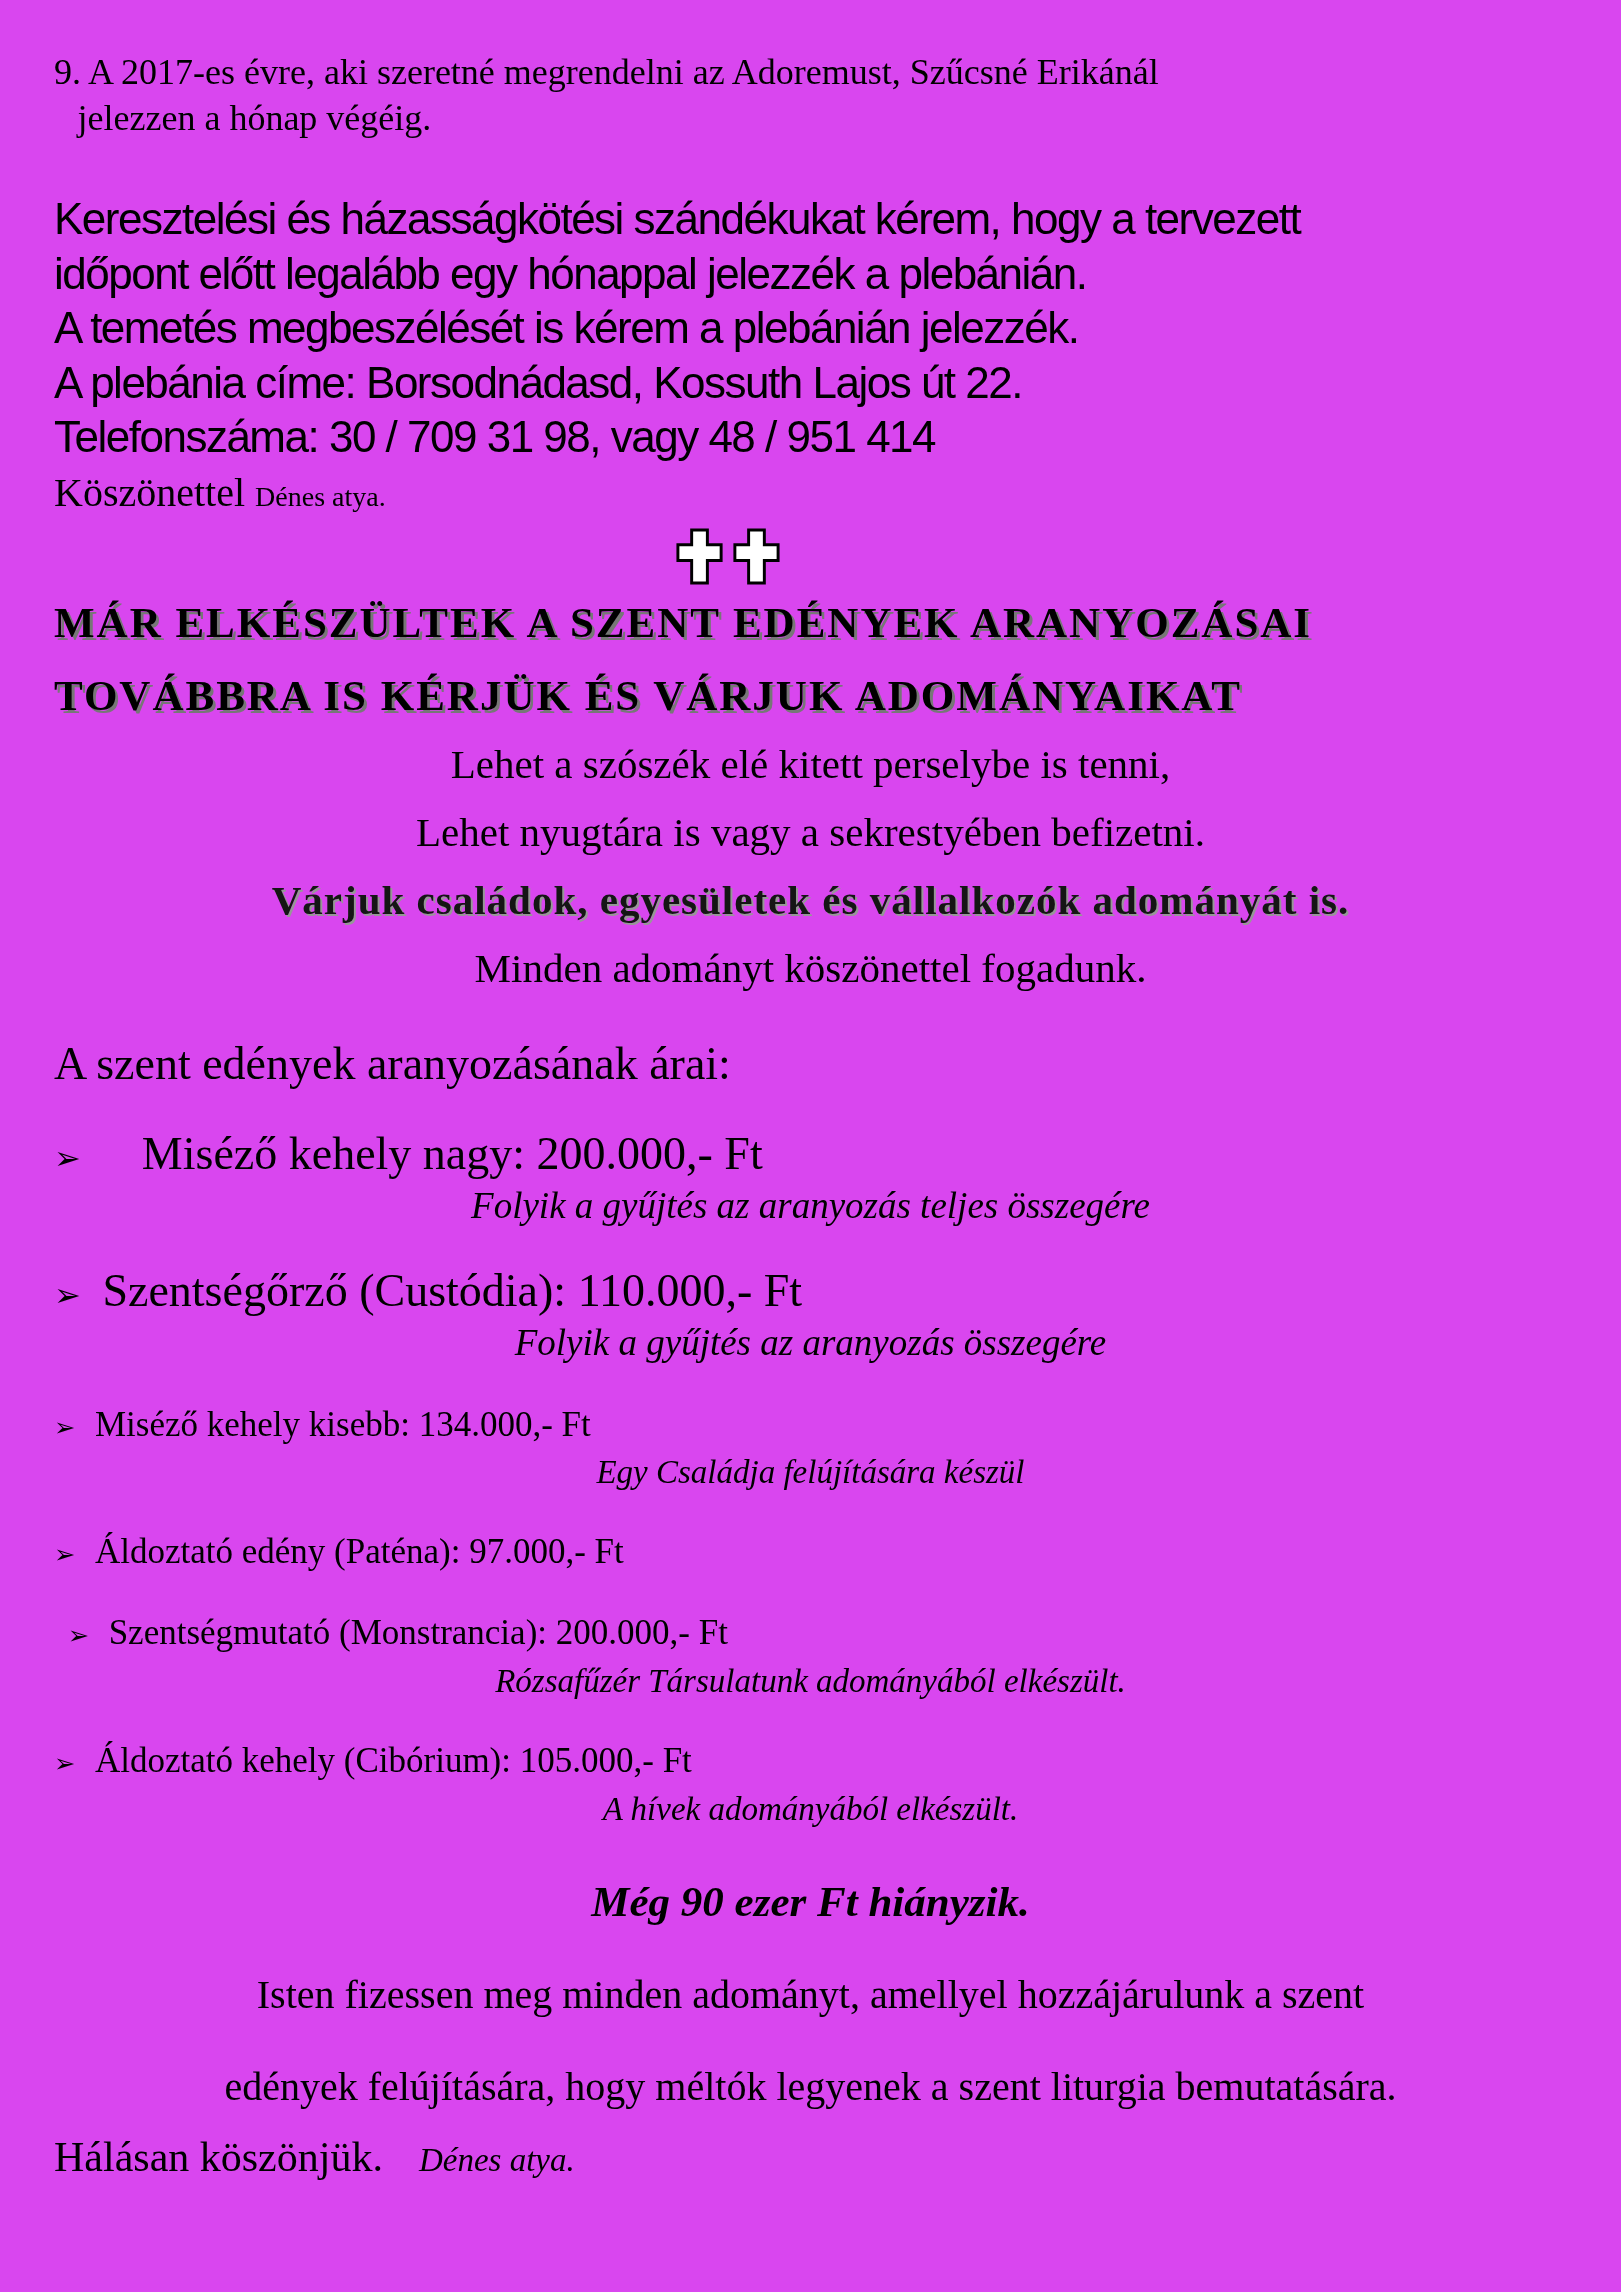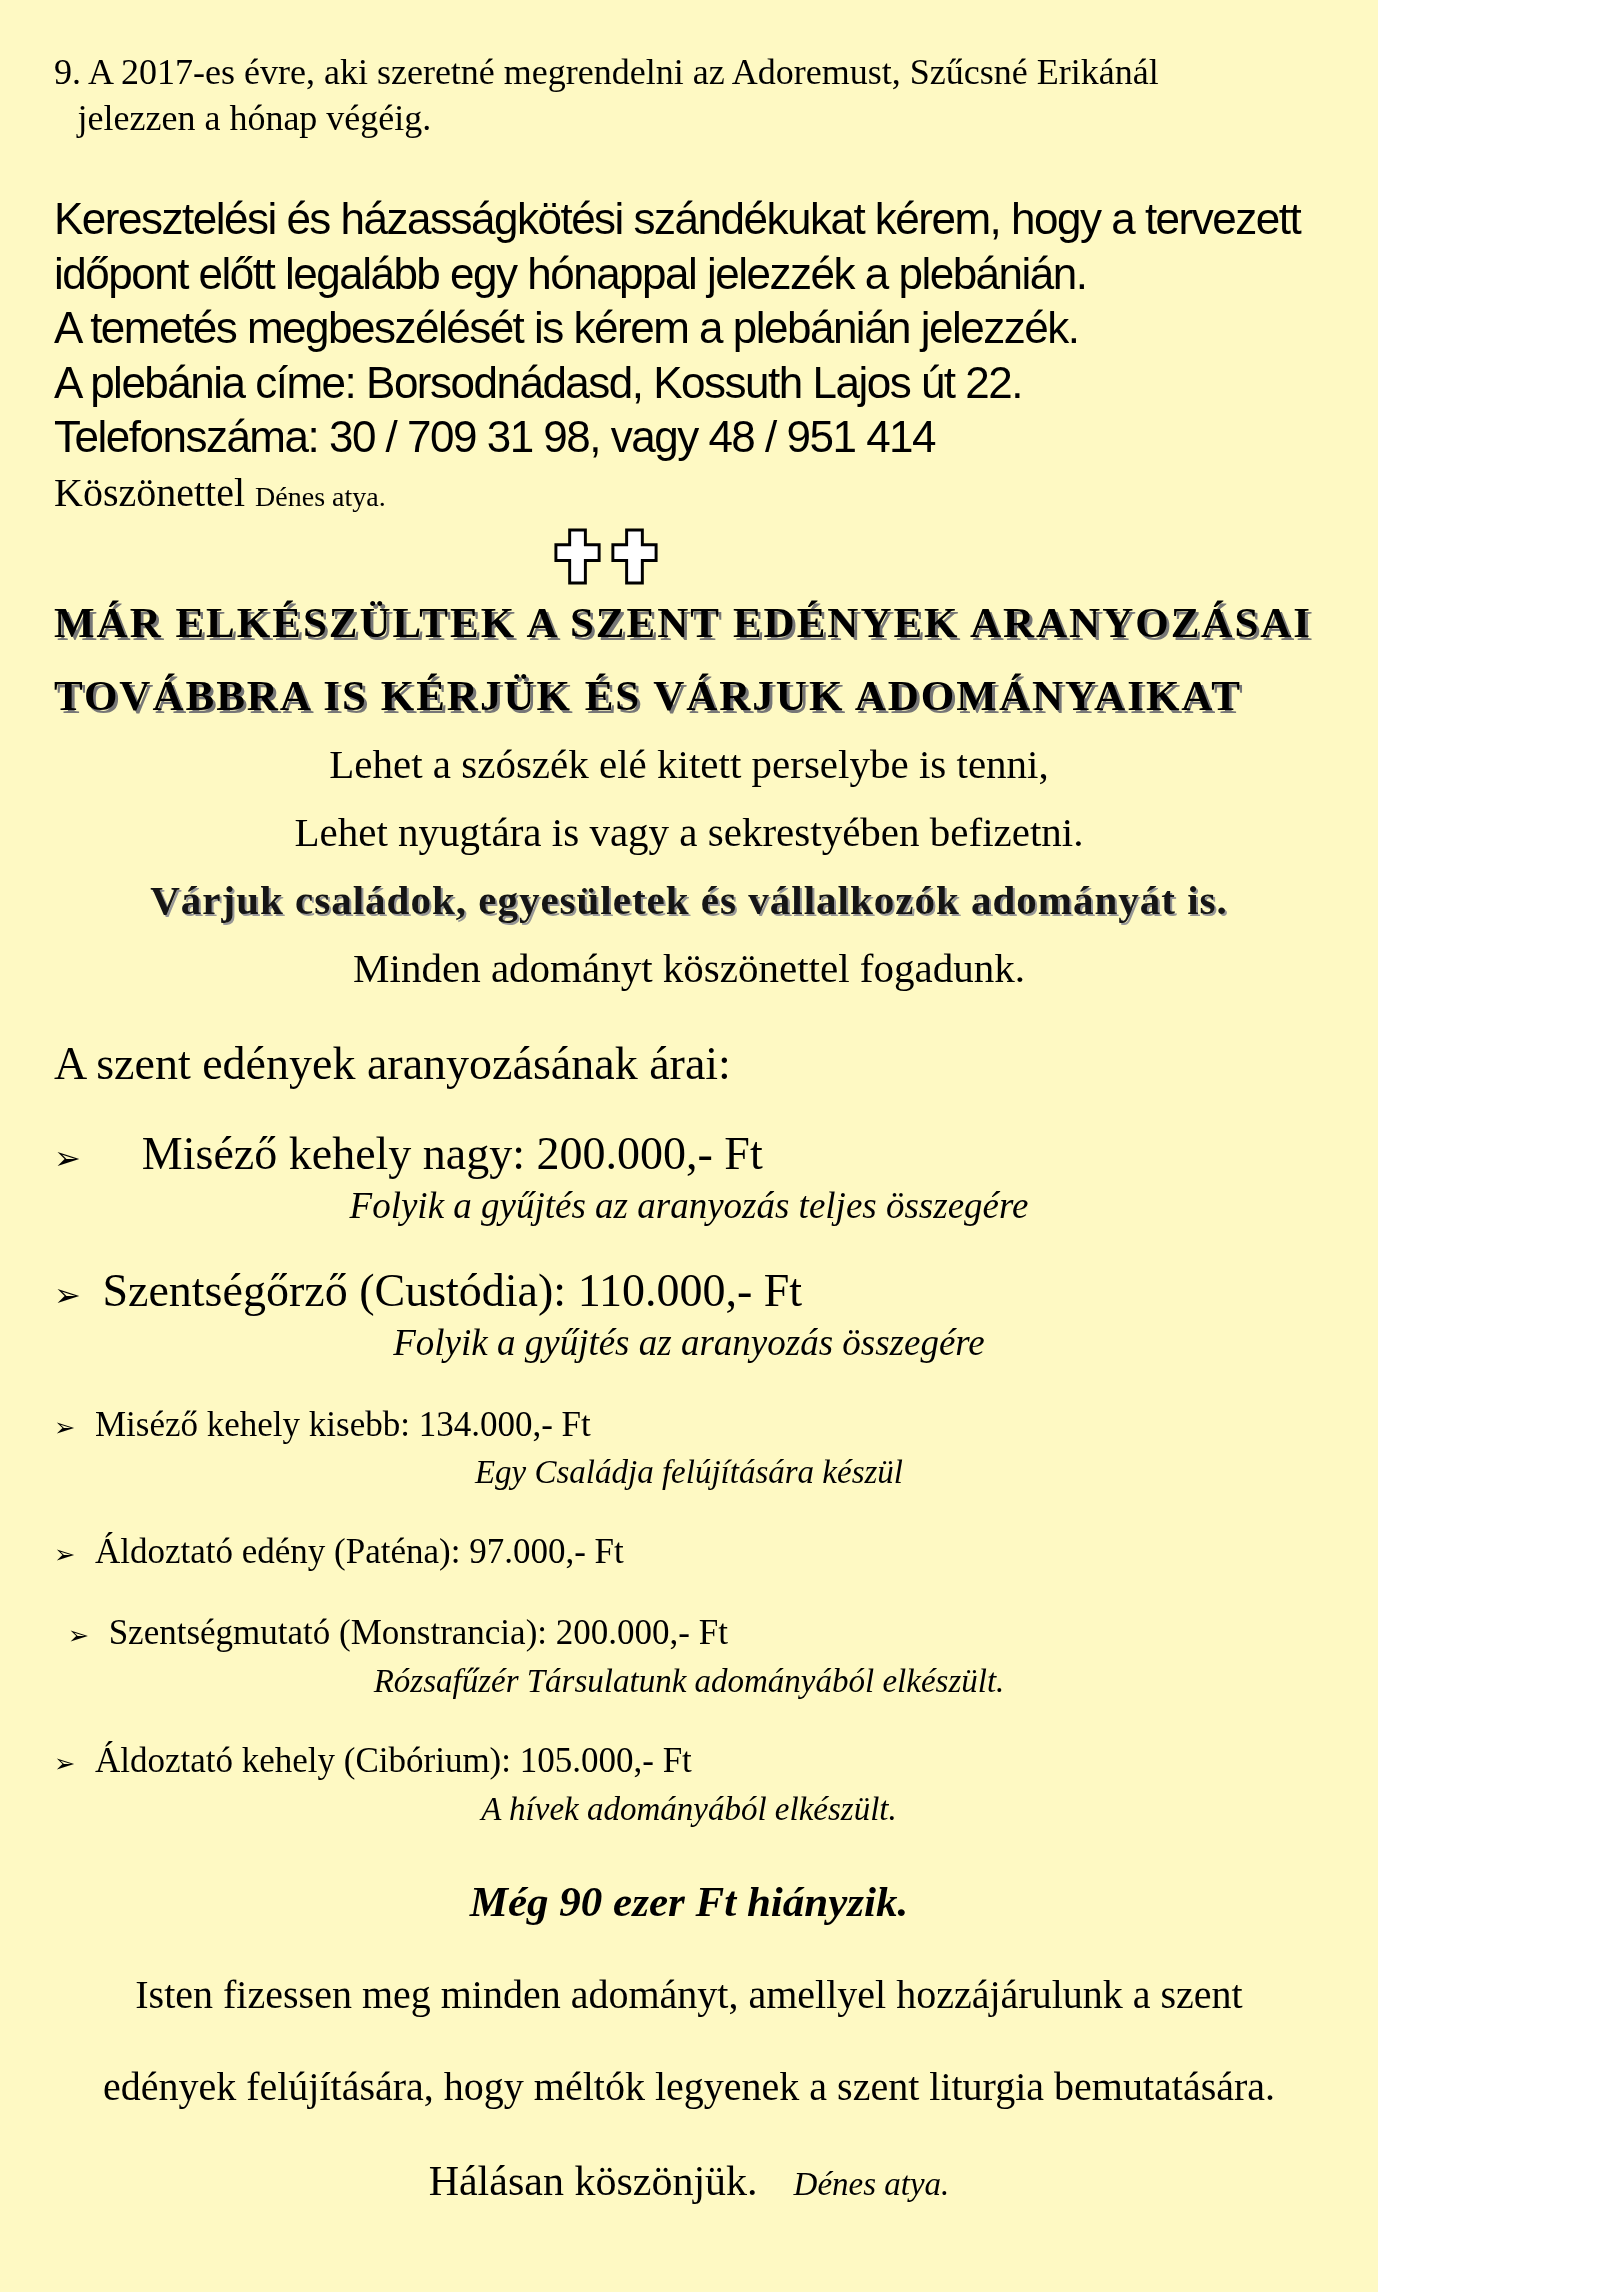--- a/index.html
+++ b/index.html
@@ -1,20 +1,20 @@
 <!DOCTYPE html>
 <html lang="hu"><head>
 <meta charset="utf-8">
 <style>
   html,body{margin:0;padding:0;background:#ffffff;}
   .page{
-    width:1378px;height:2293px;box-sizing:border-box;
+    width:1621px;height:2293px;box-sizing:border-box;
     padding:49px 54px 0 54px;
     font-family:"Liberation Serif",serif;color:#000;
-    overflow:hidden;position:relative;background:#fef9c3;
+    overflow:hidden;position:relative;background:#d946ef;
   }
   
   .item9{font-size:36px;line-height:1.28;}
   .item9 .l2{padding-left:23.5px;}
   
   .sans{margin-top:51px;font-family:"Liberation Sans",sans-serif;
         font-size:44px;line-height:1.24;letter-spacing:-1.5px;}
   .kosz{font-size:40px;margin-top:3.9px;}
   .kosz .sig{font-size:28px;}
   
@@ -38,21 +38,21 @@
   .lg .label{font-size:46px;}
   .sm .bullet{font-size:25.5px;margin-right:19.6px;}
   .sm .label{font-size:35px;}
   .sm{margin-top:41px;}
   .indent{padding-left:13.7px;}
   .note{text-align:center;font-style:italic;}
   .lg .note{font-size:37px;margin-top:3.9px;}
   .sm .note{font-size:33px;margin-top:9.8px;}
   .missing{text-align:center;font-weight:bold;font-style:italic;font-size:43px;margin-top:49px;}
   .bless{text-align:center;font-size:40px;margin-top:45px;}
-  .thanks{text-align:center;font-size:42px;margin-top:47px;}
+  .thanks{font-size:42px;margin-top:23px;}
   .thanks .sig{font-style:italic;font-size:33px;margin-left:25.5px;}
 </style>
 </head>
 <body>
 
 <div class="page">
 
   <div class="item9">
     <div class="l1">9. A 2017-es évre, aki szeretné megrendelni az Adoremust, Szűcsné Erikánál</div>
     <div class="l2">jelezzen a hónap végéig.</div>

